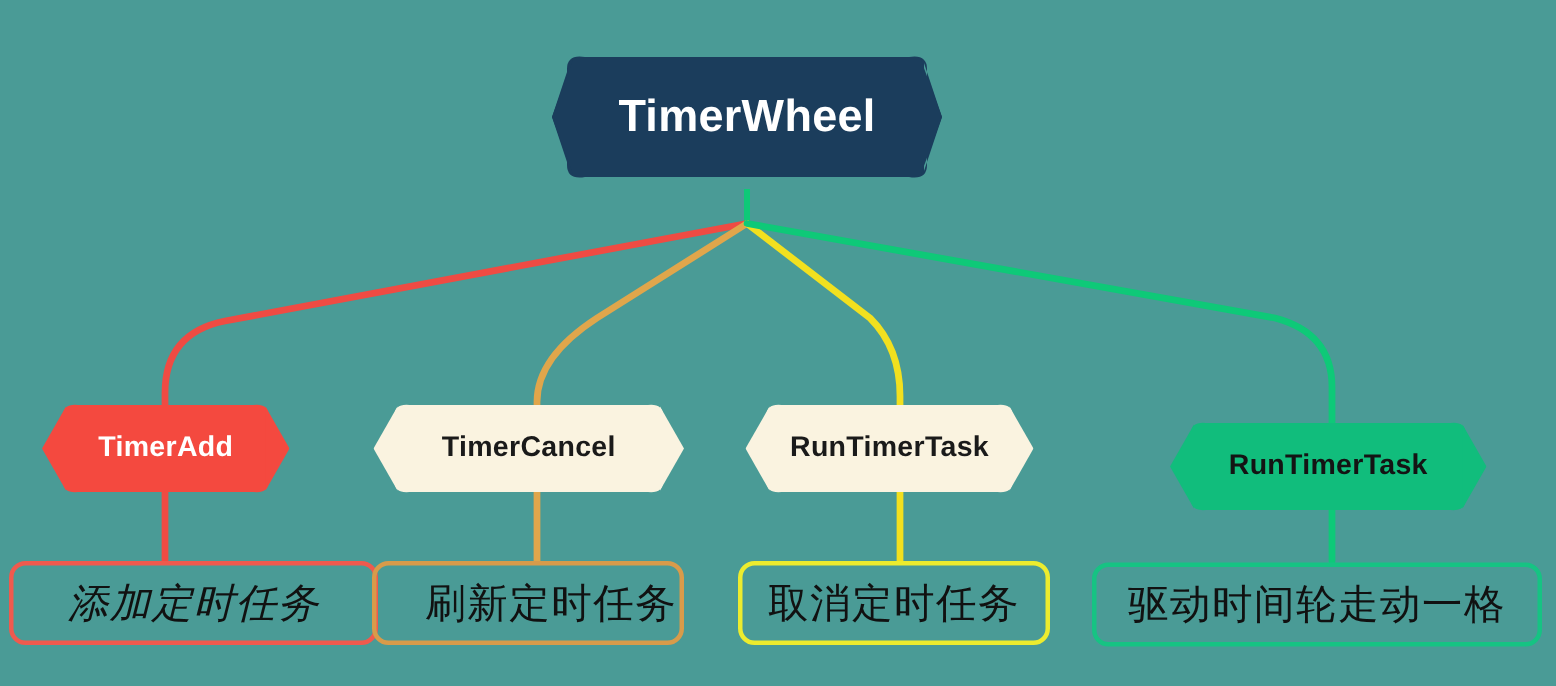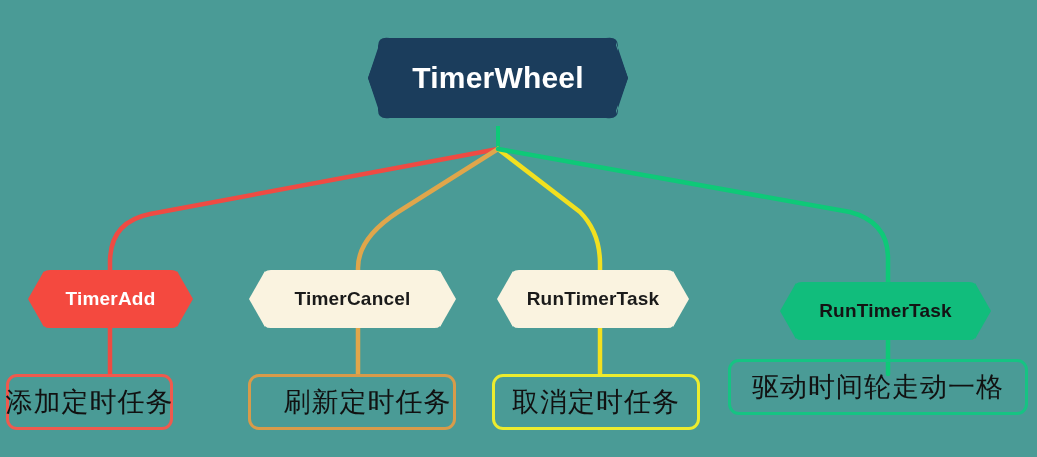--- a/index.html
+++ b/index.html
@@ -40,24 +40,24 @@
     position:absolute;height:56px;
     border-width:3px;border-style:solid;border-radius:11px;
     background:transparent;display:flex;align-items:center;justify-content:center;
     box-sizing:border-box;
   }
   .leaf span{
     font-size:27px;color:#111111;white-space:nowrap;
     font-family:"DejaVu Sans","Liberation Sans",sans-serif;
     letter-spacing:1px;
   }
-  #leaf-0{left:6px;top:374px;width:167px;}
+  #leaf-0{left:6px;top:374px;width:246px;font-style:italic;}
   #leaf-1{left:248px;top:374px;width:208px;}
   #leaf-2{left:492px;top:374px;width:208px;}
-  #leaf-3{left:728px;top:359px;width:300px;}
+  #leaf-3{left:728px;top:375px;width:300px;}
 </style>
 </head>
 <body style="background: rgb(74, 155, 150);">
 
 <div id="stage">
 
   <svg id="wires" viewBox="0 0 1037 457" xmlns="http://www.w3.org/2000/svg">
 
     <path id="wire-stub" d="M498,126 L498,150" stroke="#0ec978" stroke-width="4" fill="none"></path>
 

